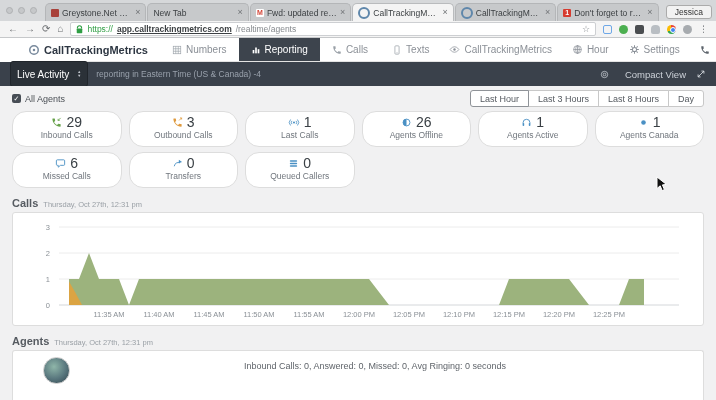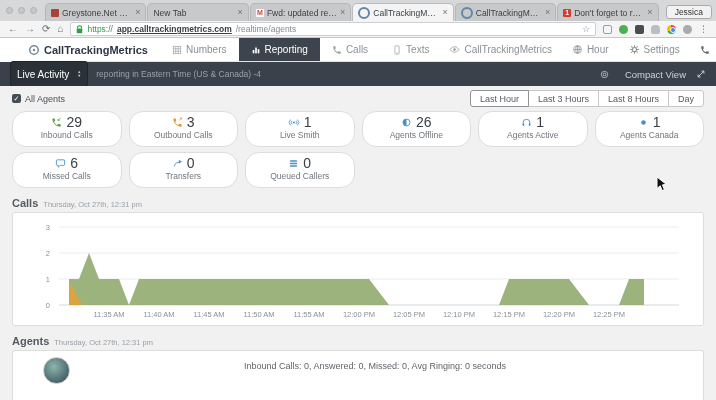--- a/index.html
+++ b/index.html
@@ -301,21 +301,21 @@
       <div class="card">
         <div class="numrow">
           <svg width="12" height="11" viewBox="0 0 24 24">
             <g fill="none" stroke="#4a90c4" stroke-width="1.8">
                 <path d="M7.5 8.5a5.5 5.5 0 0 0 0 7M4.5 5.5a9.5 9.5 0 0 0 0 13M16.5 8.5a5.5 5.5 0 0 1 0 7M19.5 5.5a9.5 9.5 0 0 1 0 13"></path>
               </g>
             <circle cx="12" cy="12" r="2.2" fill="#4a90c4"></circle>
           </svg>
           <span class="num">1</span>
         </div>
-        <div class="lbl">Live Smith</div>
+        <div class="lbl">Last Calls</div>
       </div>
       <div class="card">
         <div class="numrow">
           <svg width="11" height="11" viewBox="0 0 24 24">
             <circle cx="12" cy="12" r="7.5" fill="none" stroke="#4a90c4" stroke-width="2"></circle>
             <path d="M12 4.5a7.5 7.5 0 0 0 0 15z" fill="#4a90c4"></path>
           </svg>
           <span class="num">26</span>
         </div>
         <div class="lbl">Agents Offline</div>

